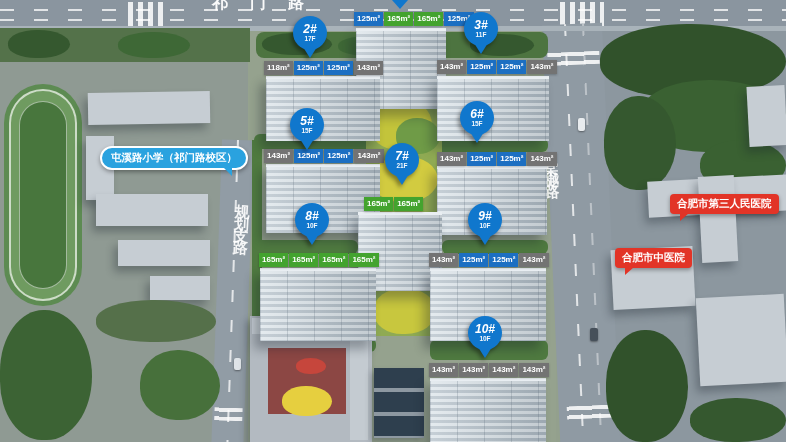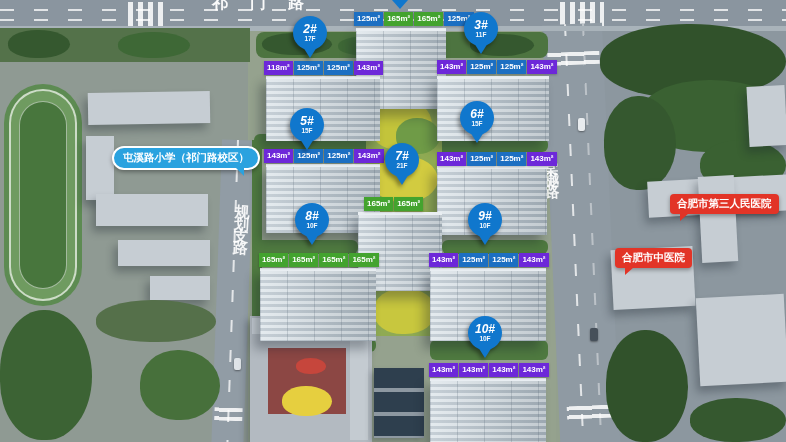--- a/index.html
+++ b/index.html
@@ -13,21 +13,21 @@
       repeating-linear-gradient(90deg, rgba(80,95,110,.22) 0 1px, transparent 1px 27px),
       linear-gradient(90deg, rgba(255,255,255,.30), rgba(0,0,0,.10)),
       repeating-linear-gradient(180deg,#d9e2e8 0 3px,#aebbc5 3px 6px);
     border-top:3px solid #e9eef2;
     box-shadow:-6px 8px 10px rgba(20,30,40,.33);}
   .bldg{position:absolute;background:#c6cdd3;box-shadow:-4px 6px 8px rgba(25,35,45,.32);z-index:6;}
   
   .units{position:absolute;display:flex;gap:1px;z-index:22;white-space:nowrap;
     filter:drop-shadow(0 1px 1px rgba(0,0,0,.25));}
   .unit{color:#fff;font-weight:bold;font-size:8px;line-height:1;padding:3px 3px;}
-  .u-o{background:#6d28d9}.u-b{background:#1c6fc2}.u-g{background:#43a32e}
+  .u-o{background:#737373}.u-b{background:#1c6fc2}.u-g{background:#43a32e}
   
   .pin{position:absolute;z-index:30;width:34px;text-align:center;
     filter:drop-shadow(-2px 3px 2px rgba(0,0,0,.4));}
   .pin-b{width:34px;height:34px;border-radius:50%;background:#1077cd;display:flex;
     flex-direction:column;justify-content:center;align-items:center;color:#fff;}
   .pin-id{font-size:12px;font-weight:bold;font-style:italic;line-height:1.05;}
   .pin-fl{font-size:6.5px;font-weight:bold;opacity:.95;line-height:1;}
   .pin-t{width:0;height:0;margin:-3px auto 0;border-left:7px solid transparent;
     border-right:7px solid transparent;border-top:11px solid #1077cd;}
   
@@ -259,21 +259,21 @@
     <div class="pin-t"></div>
   </div>
   <div class="pin" style="left:468px;top:316px;">
     <div class="pin-b">
       <span class="pin-id">10#</span>
       <span class="pin-fl">10F</span>
     </div>
     <div class="pin-t"></div>
   </div>
 
-  <div class="bubble-blue" style="left:112px;top:146px;">
+  <div class="bubble-blue" style="left:100px;top:146px;">
     <span>屯溪路小学（祁门路校区）</span>
     <div class="tail-blue"></div>
   </div>
   <div class="bubble-red" style="left:615px;top:248px;">
     <span>合肥市中医院</span>
     <div class="tail-red"></div>
   </div>
   <div class="bubble-red" style="left:670px;top:194px;">
     <span>合肥市第三人民医院</span>
     <div class="tail-red"></div>

